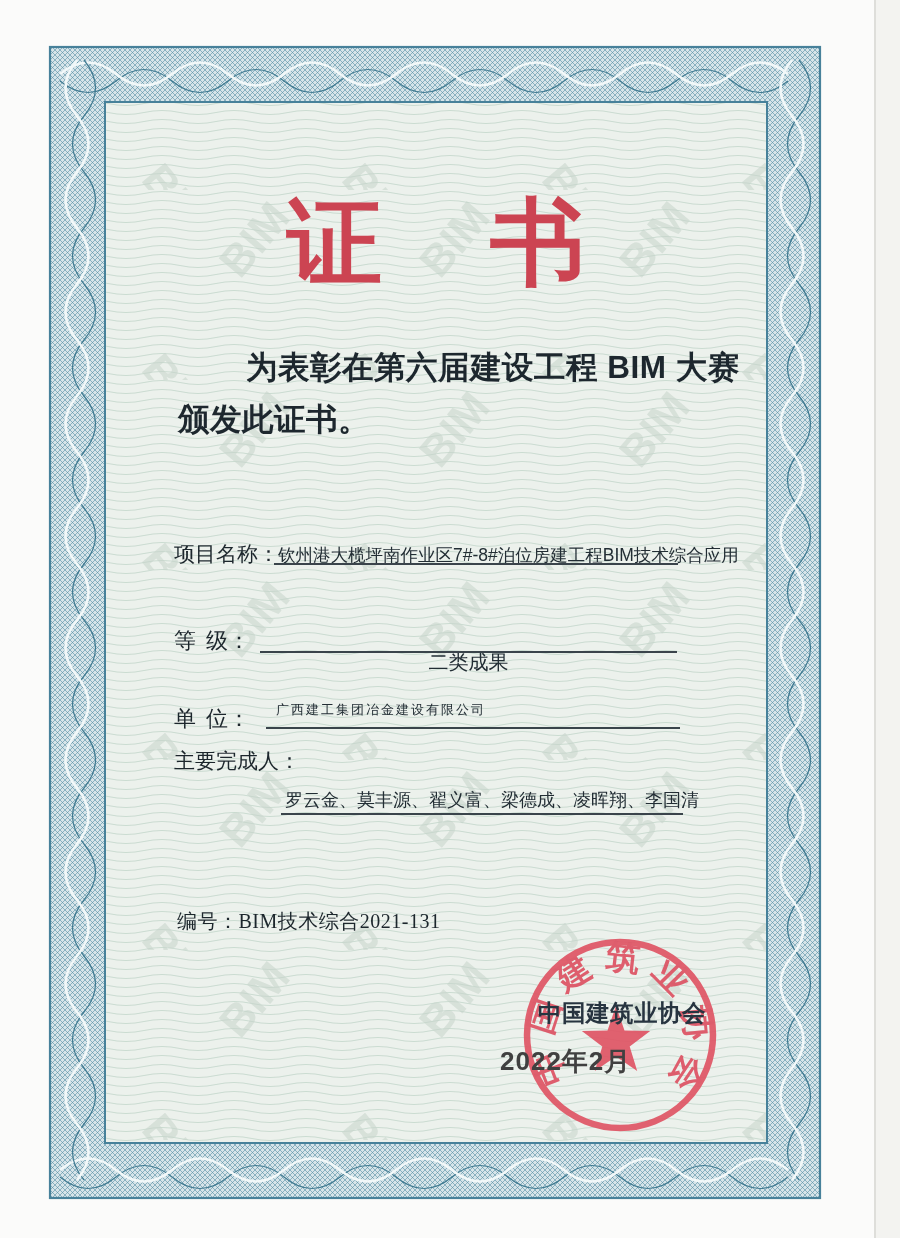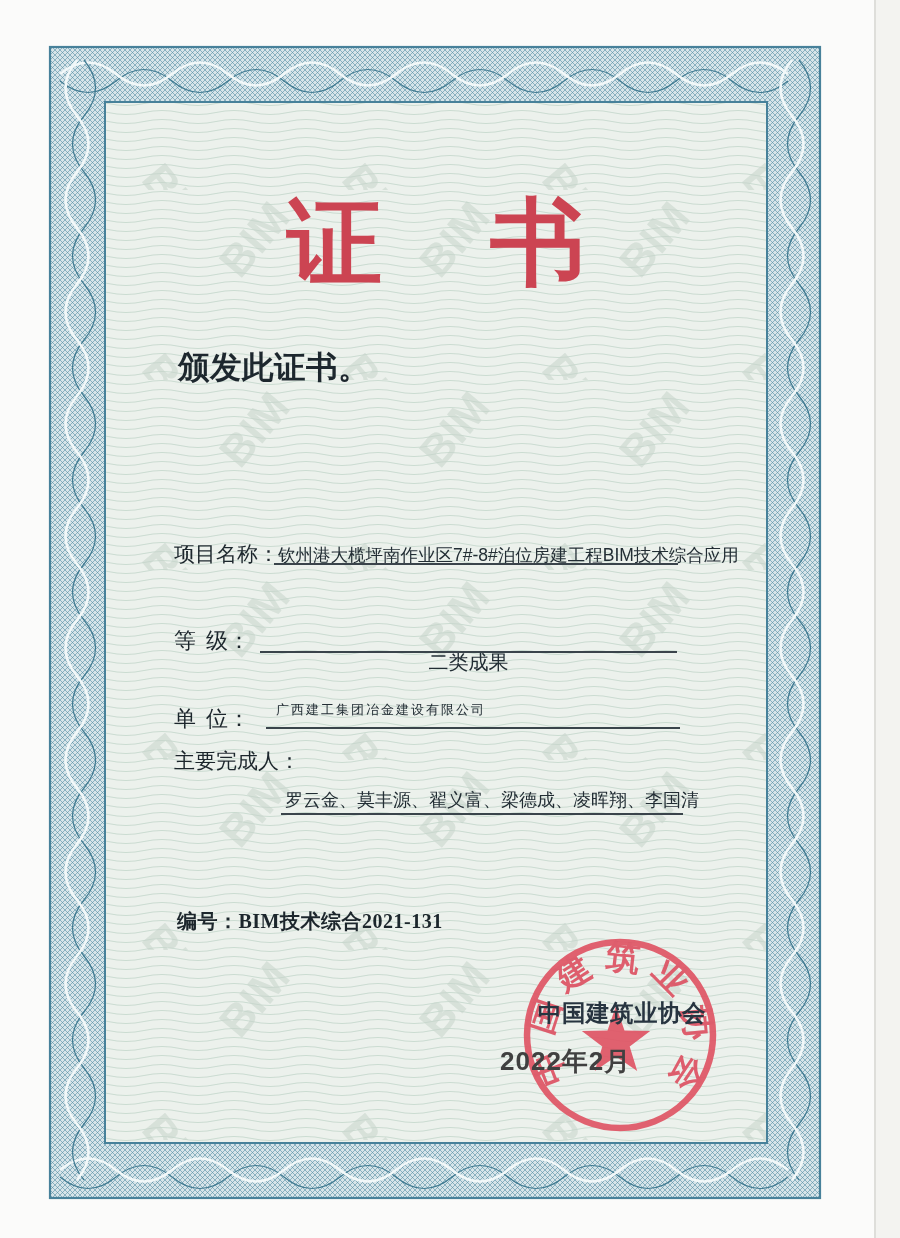--- a/index.html
+++ b/index.html
@@ -16,21 +16,21 @@
             font-size:31.5px;font-weight:600;letter-spacing:.5px;}
   .body-line{height:52px;line-height:52px;white-space:nowrap;}
   .body-line.indent{padding-left:68px;}
 
   .field-label{position:absolute;color:#1c262c;font-weight:normal;white-space:nowrap;}
   .field-value{position:absolute;color:#222d34;font-weight:normal;white-space:nowrap;}
   .underline{position:absolute;height:2px;background:#3a444b;}
   .spread{display:inline-flex;justify-content:space-between;}
 
   .serial{position:absolute;left:177px;top:908px;font-family:"Liberation Serif",serif;
-          font-size:20px;font-weight:bold;color:#1c262c;letter-spacing:.5px;}
+          font-size:20px;font-weight:normal;color:#1c262c;letter-spacing:.5px;}
 
   .seal-svg{position:absolute;left:500px;top:915px;}
   .seal-issuer{position:absolute;left:502px;top:997px;width:240px;text-align:center;
                font-size:23.5px;font-weight:600;color:#273440;letter-spacing:0.5px;}
   .seal-date{position:absolute;left:500px;top:1044px;width:234px;text-align:left;
              font-size:26px;font-weight:600;color:#404040;letter-spacing:1px;}
 </style>
 </head>
 <body>
 
@@ -70,20 +70,21 @@
     <rect x="106" y="103" width="660" height="1039" fill="url(#waves)"></rect>
     <rect x="106" y="103" width="660" height="1039" fill="url(#wm)"></rect>
   </svg>
 
   <div class="title">
     <span>证</span>
     <span>书</span>
   </div>
 
   <div class="body-par">
+    <div class="body-line indent">为表彰在第六届建设工程 BIM 大赛</div>
     <div class="body-line">颁发此证书。</div>
   </div>
 
   <div class="field-label" style="left:174px;top:540px;font-size:21px;">项目名称：</div>
   <div class="field-value" style="left:278px;top:543px;font-size:17.5px;">钦州港大榄坪南作业区7#-8#泊位房建工程BIM技术综合应用</div>
   <div class="underline" style="left:274px;top:563px;width:404px;"></div>
 
   <div class="field-label" style="left:174px;top:626px;font-size:22px;">
     <span class="spread" style="width:76px;">
       <span>等</span>

